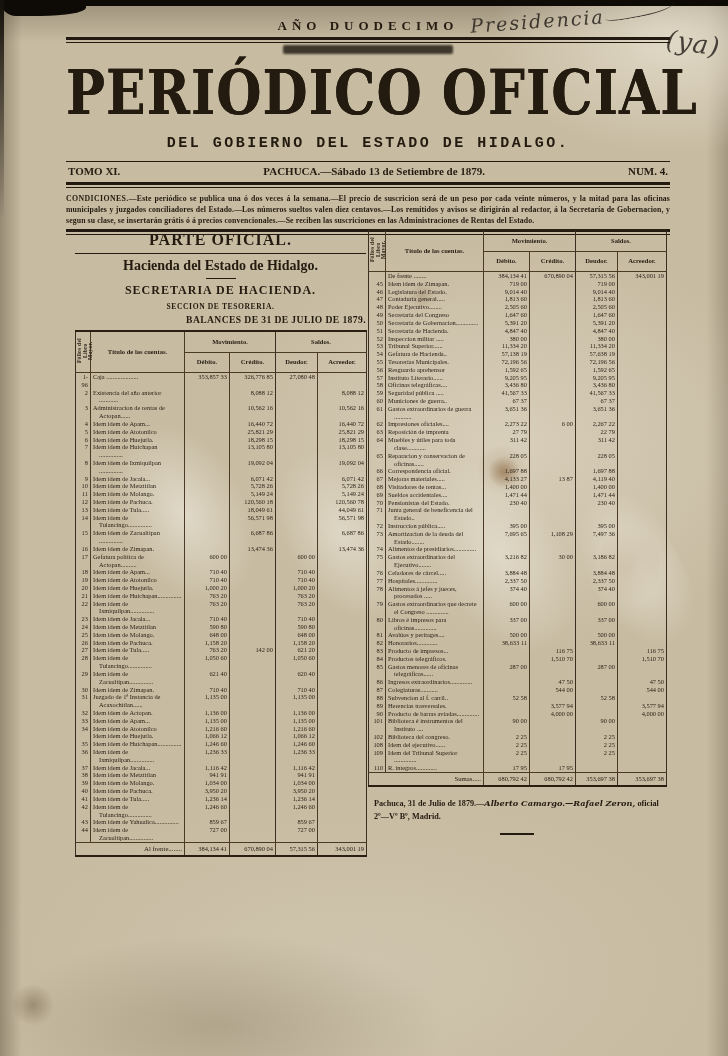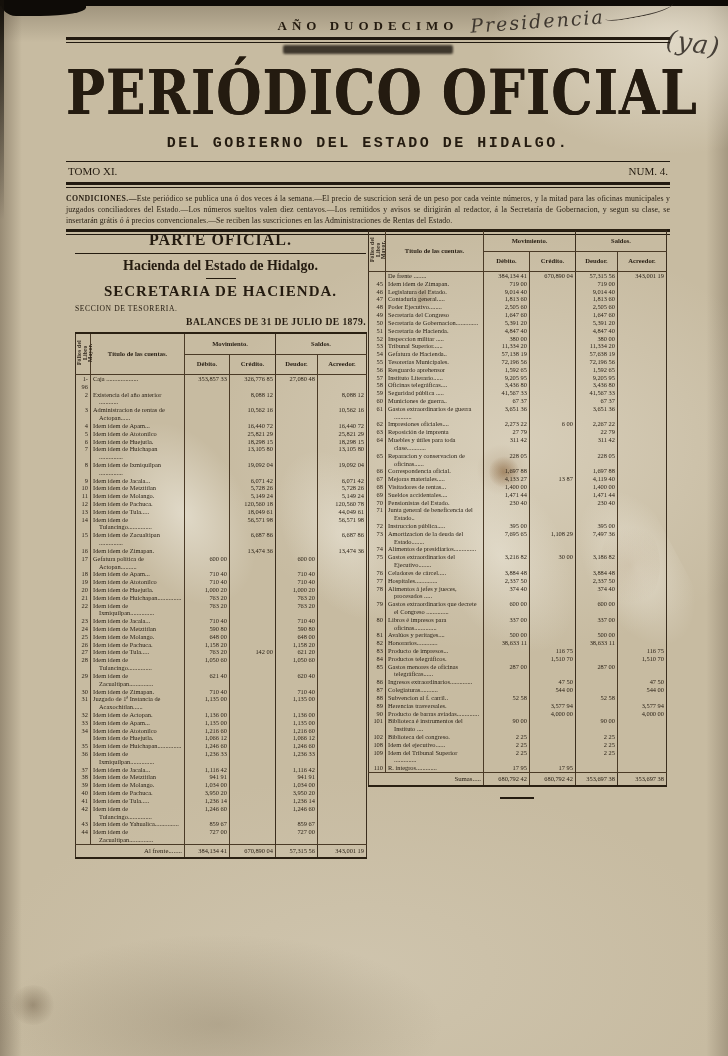--- a/index.html
+++ b/index.html
@@ -10,21 +10,21 @@
       radial-gradient(ellipse 260px 160px at 92% 4%, #e0d8c6 0%, rgba(224,216,198,0) 70%),
       radial-gradient(ellipse 420px 300px at 70% 42%, rgba(236,230,216,.45) 0%, rgba(236,230,216,0) 70%),
       radial-gradient(circle 26px at 69% 44.5%, rgba(122,84,44,.35) 0%, rgba(122,84,44,0) 100%),
       radial-gradient(circle 14px at 58% 28%, rgba(110,80,45,.25) 0%, rgba(110,80,45,0) 100%),
       radial-gradient(ellipse 300px 120px at 30% 97%, rgba(100,85,60,.25) 0%, rgba(100,85,60,0) 75%),
       radial-gradient(ellipse 500px 260px at 50% 92%, rgba(214,205,185,.5) 0%, rgba(214,205,185,0) 75%),
       linear-gradient(90deg, rgba(64,50,34,.35) 0%, rgba(64,50,34,0) 3%),
       linear-gradient(270deg, rgba(64,50,34,.25) 0%, rgba(64,50,34,0) 3%),
       linear-gradient(180deg, rgba(50,40,26,.30) 0%, rgba(50,40,26,0) 4%);
   }
-  .ink{color:#241b10;}
+  .ink{color:#241b10;font-weight:bold;}
   
   .scan-top{position:absolute;top:0;left:0;width:100%;height:6px;background:#0e0b07;}
   .scan-corner{position:absolute;top:0;left:0;width:86px;height:16px;background:#0e0b07;border-radius:0 0 60% 18px;}
   .scan-left{position:absolute;top:0;left:0;width:4px;height:220px;background:linear-gradient(180deg,#14100a,rgba(20,16,10,0));}
   .stain1{position:absolute;left:489px;top:455px;width:30px;height:34px;border-radius:50%;background:radial-gradient(circle,rgba(121,78,33,.45),rgba(121,78,33,0) 70%);}
   .stain2{position:absolute;left:600px;top:520px;width:60px;height:90px;border-radius:50%;background:radial-gradient(circle,rgba(150,120,80,.20),rgba(150,120,80,0) 70%);}
   .stain3{position:absolute;left:10px;top:985px;width:46px;height:40px;border-radius:50%;background:radial-gradient(circle,rgba(80,62,40,.35),rgba(80,62,40,0) 70%);}
   .watermark{position:absolute;left:120px;top:240px;width:520px;height:620px;transform:rotate(-28deg);
     background:
       radial-gradient(ellipse 90px 140px at 20% 30%, rgba(245,242,232,.55), rgba(245,242,232,0) 70%),
@@ -41,33 +41,33 @@
   
   .sheet{position:absolute;left:66px;top:8px;width:604px;}
   .yearline{text-align:center;font-weight:bold;font-size:13px;letter-spacing:5px;margin-top:10px;}
   .rule-double{border-top:3px solid #221a10;border-bottom:1px solid #221a10;height:2px;margin-top:3px;}
   .smudge{width:170px;height:9px;margin:2px auto 0 auto;background:#1d1710;filter:blur(1px);opacity:.8;border-radius:2px;}
   .bigtitle{text-align:center;font-family:"DejaVu Serif",serif;font-weight:bold;font-size:52px;
     letter-spacing:1px;transform:scaleY(1.18);transform-origin:center;margin-top:8px;white-space:nowrap;
     text-shadow:0 0 .5px #241b10;}
   .subtitle{text-align:center;font-weight:bold;font-size:15px;letter-spacing:2.5px;margin-top:12px;font-family:Liberation Mono, monospace;}
   .rule-thin{border-top:1.5px solid #221a10;margin-top:9px;}
-  .tomoline{display:flex;justify-content:space-between;align-items:center;font-weight:normal;font-size:11px;padding:3px 2px 2px 2px;}
+  .tomoline{display:flex;justify-content:space-between;align-items:center;font-weight:bold;font-size:11px;padding:3px 2px 2px 2px;}
   .tomoline .center{flex:1;text-align:center;}
   .condiciones{font-size:7.8px;line-height:1.42;text-align:justify;margin-top:5px;letter-spacing:.1px;}
   .condiciones b{letter-spacing:.4px;}
   
   .col-a{position:absolute;left:75px;top:231px;width:291px;}
   .col-b{position:absolute;left:368px;top:229px;width:298px;}
   .h-parte{text-align:center;font-weight:bold;font-size:16px;letter-spacing:1px;}
   .rule-col{border-top:1.5px solid #241b10;margin:4px 0 4px 0;}
   .h-gob{text-align:center;font-weight:bold;font-size:14px;margin-top:2px;}
   .rule-short{width:30px;border-top:1.6px solid #241b10;margin:4px auto 4px auto;}
-  .h-sec{text-align:center;font-weight:bold;font-size:15px;letter-spacing:1px;margin-top:2px;}
-  .h-ses{font-weight:normal;font-size:7.6px;letter-spacing:.6px;margin-top:4px;}
+  .h-sec{text-align:center;font-weight:bold;font-size:12px;letter-spacing:1px;margin-top:2px;}
+  .h-ses{text-align:center;font-weight:bold;font-size:7.6px;letter-spacing:.6px;margin-top:4px;}
   .h-bal{text-align:right;font-weight:bold;font-size:9.6px;letter-spacing:.4px;margin-top:3px;margin-bottom:5px;}
   
   .ptable{width:100%;border-collapse:collapse;table-layout:fixed;font-size:6.4px;line-height:1.22;
     border:1px solid #3b2e1e;border-top:2px solid #2a2012;border-bottom:2px solid #2a2012;}
   .ptable th{font-weight:bold;font-size:6.6px;padding:1px;}
   .ptable thead tr.grp th{border-bottom:1px solid #4a3a26;}
   .ptable thead th{border-bottom:1px solid #4a3a26;}
   .ptable .c-title,.ptable .c-num,.ptable th.bl{border-left:1px solid #4a3a26;}
   .ptable td:nth-child(5),.ptable th.dbl{border-left:1.6px solid #3b2e1e;}
   .ptable td{padding:0 2px;vertical-align:top;}
@@ -102,20 +102,21 @@
 
   <div class="sheet">
     <div class="yearline ink">AÑO DUODECIMO</div>
     <div class="rule-double"></div>
     <div class="smudge"></div>
     <div class="bigtitle ink">PERIÓDICO OFICIAL</div>
     <div class="subtitle ink">DEL GOBIERNO DEL ESTADO DE HIDALGO.</div>
     <div class="rule-thin"></div>
     <div class="tomoline ink">
       <span>TOMO XI.</span>
+      <span class="center">PACHUCA.—Sábado 13 de Setiembre de 1879.</span>
       <span>NUM. 4.</span>
     </div>
     <div class="rule-double"></div>
     <div class="condiciones ink">
       <b>CONDICIONES.—</b><span>Este periódico se publica una ó dos veces á la semana.—El precio de suscricion será de un peso por cada veinte números, y la mitad para las oficinas municipales y juzgados conciliadores del Estado.—Los números sueltos valen diez centavos.—Los remitidos y avisos se dirigirán al redactor, á la Secretaría de Gobernacion, y segun su clase, se insertarán grátis ó á precios convencionales.—Se reciben las suscriciones en las Administraciones de Rentas del Estado.</span>
     </div>
     <div class="rule-double"></div>
   </div>
 
   <div class="col-a">
@@ -970,16 +971,19 @@
         <tr>
           <td colspan="2" class="tot-label">Sumas.....</td>
           <td class="c-num c-title">680,792 42</td>
           <td class="c-num">680,792 42</td>
           <td class="c-num">353,697 38</td>
           <td class="c-num">353,697 38</td>
         </tr>
       </tfoot>
     </table>
 
+    <div class="sign ink">
+      <span>Pachuca, 31 de Julio de 1879.—</span><i>Alberto Camargo.—Rafael Zeron,</i><span> oficial 2º—Vº Bº, Madrid.</span>
+    </div>
     <div class="rule-end"></div>
   </div>
 
 </div>
 
 </body></html>

